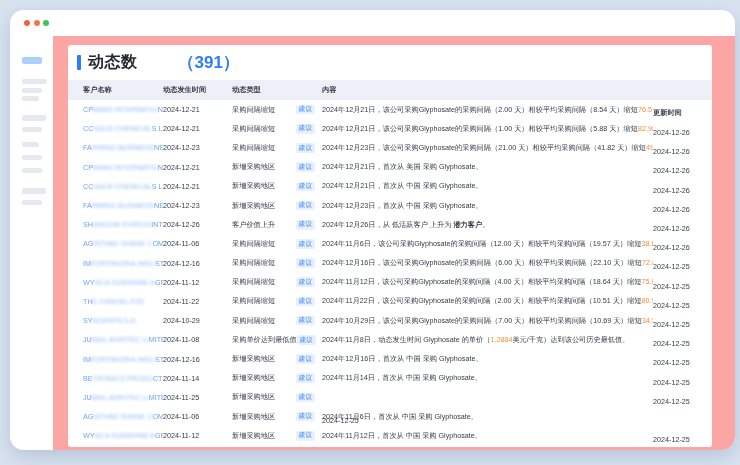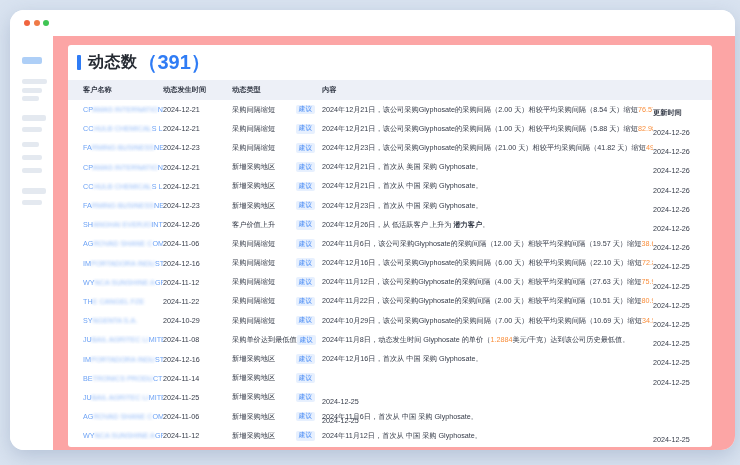--- a/index.html
+++ b/index.html
@@ -19,21 +19,21 @@
   .body { display:flex; height:414px; }
   .sidebar { width:43px; background:#ffffff; position:relative; flex:none; }
   .sk { position:absolute; left:12px; border-radius:2px; background:#e4e9f0; }
   .sk.active { background:#aecff7; }
   .content { flex:1; background:#fca5a5; padding:9px 38px 3px 15px; }
   .panel { background:#ffffff; width:644px; height:402px; border-radius:3px; overflow:hidden; }
 
   .panel-header { height:35px; display:flex; align-items:center; padding:0 6px 0 9px; }
   .accent { width:4px; height:15px; background:#2f7cf5; border-radius:1px; flex:none; }
   .title { margin-left:7px; font-size:16px; font-weight:700; color:#262b33; letter-spacing:.5px; }
-  .count { font-size:20px; font-weight:600; color:#2f7cf5; }
+  .count { font-size:17px; font-weight:600; color:#2f7cf5;margin-left:40px; }
   .spacer { flex:1; }
   .search-box { width:121px; height:18px; border:1px solid #dfe3ea; border-radius:3px;
     display:flex; align-items:center; background:#fff; padding:0 5px; }
   .search-box input { border:none; outline:none; flex:1; font-size:8px; color:#555;
     font-family:inherit; min-width:0; background:transparent; }
   .search-box input::placeholder { color:#b6bdc9; }
   .search-icon { flex:none; width:9px; height:9px; color:#9aa3b0; }
 
   .thead { height:20px; background:#edf0f7; display:flex; align-items:center;
     font-size:7.2px; font-weight:700; color:#353b48; }
@@ -192,21 +192,21 @@
     <div class="c c-update">2024-12-25</div>
   </div>
 
   <div class="tr">
     <div class="c c-name name-link"><span class="pre">WY</span><span class="blur">NCA SUNSHINE A</span><span class="suf">GRIC ...</span></div>
     <div class="c c-date">2024-11-12</div>
     <div class="c c-type">
       <span class="type-label">采购间隔缩短</span>
       <span class="badge">建议</span>
     </div>
-    <div class="c c-content"><span class="seg-n">2024年11月12日，该公司采购Glyphosate的采购间隔（4.00 天）相较平均采购间隔（27.63 天）缩短</span><span class="seg-hl">75.93%</span></div>
+    <div class="c c-content"><span class="seg-n">2024年11月12日，该公司采购Glyphosate的采购间隔（4.00 天）相较平均采购间隔（18.64 天）缩短</span><span class="seg-hl">75.93%</span></div>
     <div class="c c-update">2024-12-25</div>
   </div>
 
   <div class="tr">
     <div class="c c-name name-link"><span class="pre">TH</span><span class="blur">E CANGEL FZE</span><span class="suf"></span></div>
     <div class="c c-date">2024-11-22</div>
     <div class="c c-type">
       <span class="type-label">采购间隔缩短</span>
       <span class="badge">建议</span>
     </div>
@@ -247,20 +247,21 @@
     <div class="c c-update">2024-12-25</div>
   </div>
 
   <div class="tr">
     <div class="c c-name name-link"><span class="pre">BE</span><span class="blur">TRONICS PRODU</span><span class="suf">CTIO...</span></div>
     <div class="c c-date">2024-11-14</div>
     <div class="c c-type">
       <span class="type-label">新增采购地区</span>
       <span class="badge">建议</span>
     </div>
+    <div class="c c-content"><span class="seg-n">2024年11月14日，首次从 中国 采购 Glyphosate。</span></div>
     <div class="c c-update">2024-12-25</div>
   </div>
 
   <div class="tr">
     <div class="c c-name name-link"><span class="pre">JU</span><span class="blur">BAIL AGRITEC LI</span><span class="suf">MITED</span></div>
     <div class="c c-date">2024-11-25</div>
     <div class="c c-type">
       <span class="type-label">新增采购地区</span>
       <span class="badge">建议</span>
     </div>

